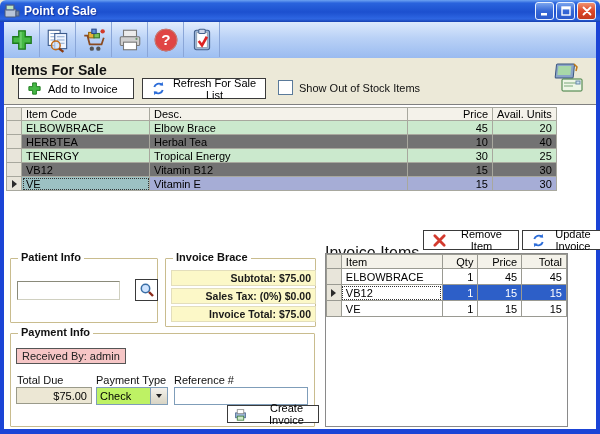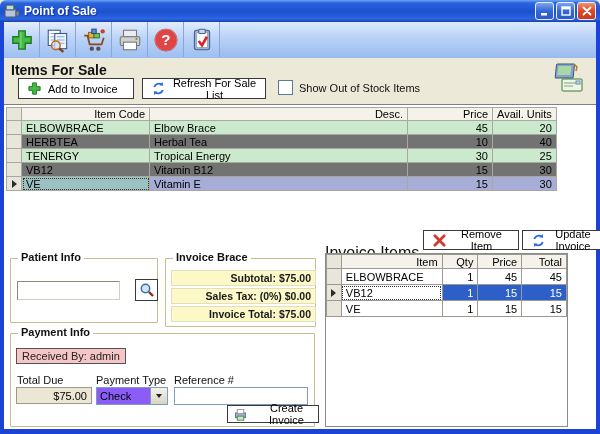--- a/index.html
+++ b/index.html
@@ -51,21 +51,21 @@
   .chk-label{font-size:11px;color:#111;}
   .pos-icon{position:absolute;right:10px;top:2px;width:34px;height:36px;}
 
   
   .sale-table-area{position:absolute;left:0;top:46px;width:592px;height:124px;
     background:#fff;border-top:1px solid #808080;}
   table{border-collapse:collapse;table-layout:fixed;}
   .grid{position:absolute;left:2px;top:2px;font-size:11px;}
   .grid td,.grid th{border:1px solid #a8a89e;overflow:hidden;white-space:nowrap;
     padding:0 4px;font-weight:normal;text-align:left;color:#000;}
-  .grid th{background:#f4f2ea;height:12px;font-size:11px;text-align:right;}
+  .grid th{background:#f4f2ea;height:12px;font-size:11px;}
   .grid td{height:13px;}
   .grid .num{text-align:right;}
   .grid .sel-col{background:#e8e5da;width:12px;padding:0 1px;text-align:center;}
   .arrow{width:0;height:0;border-top:4px solid transparent;border-bottom:4px solid transparent;
     border-left:5px solid #2b2b2b;display:inline-block;}
   .r-mint td{background:#cbe9cd;}
   .r-cream td{background:#737373;}
   .r-mint td.sel-col,.r-cream td.sel-col,.r-selA td.sel-col,.r-selB td.sel-col{background:#e8e5da;}
   .r-selA td{background:#a6add6;}
   .r-selA td.focus-cell{background:#9cc1c3;outline:1px dotted #333;outline-offset:-2px;}
@@ -90,21 +90,21 @@
     text-align:right;line-height:14px;padding-right:4px;box-sizing:content-box;}
 
   .g-payment{left:6px;top:105px;width:303px;height:92px;}
   .received{position:absolute;left:5px;top:14px;background:#f6c6c6;border:1px solid #555;
     font-size:11px;color:#222;padding:1px 5px;}
   .flabel{position:absolute;font-size:11px;color:#111;top:40px;}
   .l-due{left:6px;} .l-ptype{left:85px;} .l-ref{left:163px;}
   .due-field{position:absolute;left:5px;top:53px;width:76px;height:17px;background:#ece7d4;
     border:1px solid #9a9a8a;font-size:11px;text-align:right;line-height:17px;padding-right:4px;
     box-sizing:border-box;color:#000;}
-  .dropdown{position:absolute;left:85px;top:53px;width:72px;height:18px;background:#8b5cf6;
+  .dropdown{position:absolute;left:85px;top:53px;width:72px;height:18px;background:#bef264;
     border:1px solid #7f9db9;box-sizing:border-box;display:flex;align-items:center;}
   .dd-value{flex:1;font-size:11px;padding-left:3px;color:#000;}
   .dd-btn{width:16px;height:16px;background:linear-gradient(180deg,#f4f2ec,#d8d4c4);
     border-left:1px solid #7f9db9;display:flex;align-items:center;justify-content:center;}
   .dd-arrow{width:0;height:0;border-left:3.5px solid transparent;border-right:3.5px solid transparent;
     border-top:4px solid #222;}
   .ref-input{position:absolute;left:163px;top:53px;width:134px;height:18px;border:1px solid #7f9db9;
     font-size:11px;padding:0 3px;box-sizing:border-box;font-family:inherit;background:#fff;}
   .create-btn{position:absolute;left:208px;top:71px;width:92px;height:18px;padding:0 6px;gap:14px;}
   .create-btn svg{width:13px;height:13px;}

